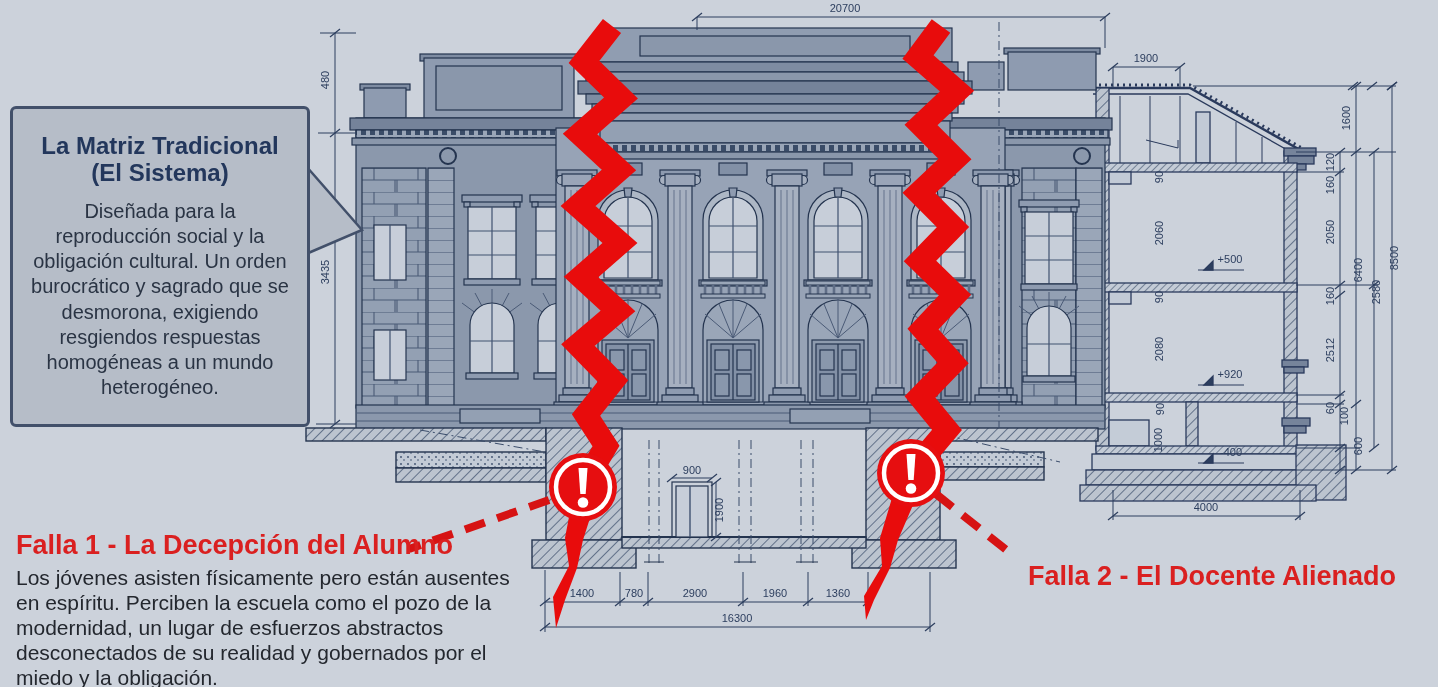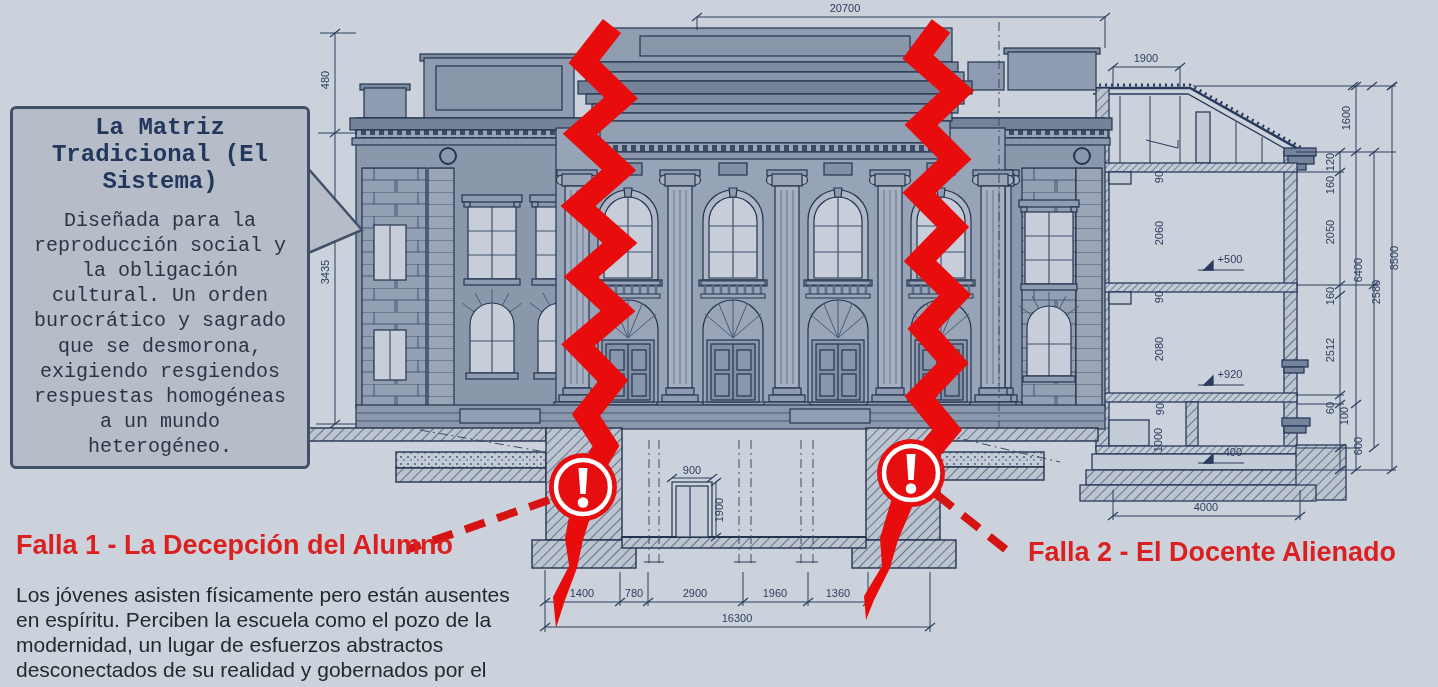--- a/index.html
+++ b/index.html
@@ -13,32 +13,32 @@
     background:var(--background);font-family:"Liberation Sans",sans-serif;}
   .scene{position:absolute;left:0;top:0;}
   .dln{stroke:var(--dim-color);stroke-width:1;fill:none;}
   .ddot{stroke:#3b4d6b;stroke-width:1;stroke-dasharray:9 4 2 4;fill:none;}
   .dim{font:11px "Liberation Sans",sans-serif;fill:var(--dim-color);
     text-anchor:middle;stroke:none;}
   .crack{fill:none;stroke:var(--crack-red);stroke-width:23;
     stroke-linejoin:miter;stroke-miterlimit:14;}
   .ctail{fill:var(--crack-red);stroke:none;}
   .rdash{stroke:var(--dash-red);stroke-width:8;stroke-dasharray:21 13;fill:none;}
-  .callout{position:absolute;left:10px;top:106px;width:272px;padding:6px 11px;
+  .callout{position:absolute;left:10px;top:106px;width:272px;padding:24px 11px;
     background:var(--callout-bg);border:3px solid var(--callout-border);
-    border-radius:6px;text-align:center;font-family:Liberation Mono, monospace;}
+    border-radius:6px;text-align:center;}
   .callout-title{font-size:24px;font-weight:bold;line-height:1.12;
     color:var(--callout-text);margin-bottom:12px;}
   .callout-body{font-size:20px;line-height:1.26;color:#2a3444;}
   .falla{position:absolute;}
   .falla-title{font-size:27px;font-weight:bold;color:var(--title-red);
-    line-height:1.1;margin-bottom:21px;}
+    line-height:1.1;margin-bottom:4px;}
   .falla-body{font-size:21px;line-height:1.2;color:var(--body-text);}
   .falla1{left:16px;top:531px;width:502px;text-align:left;}
-  .falla2{left:986px;top:538px;width:452px;text-align:center;}
+  .falla2{left:986px;top:562px;width:452px;text-align:center;}
 </style>
 </head>
 <body>
 
 <div class="stage">
 
 <svg class="scene" width="1438" height="687" viewBox="0 0 1438 687">
   <defs>
     <pattern id="h" width="7" height="7" patternUnits="userSpaceOnUse" patternTransform="rotate(45)">
       <rect width="7" height="7" fill="#bcc4cf"></rect>

